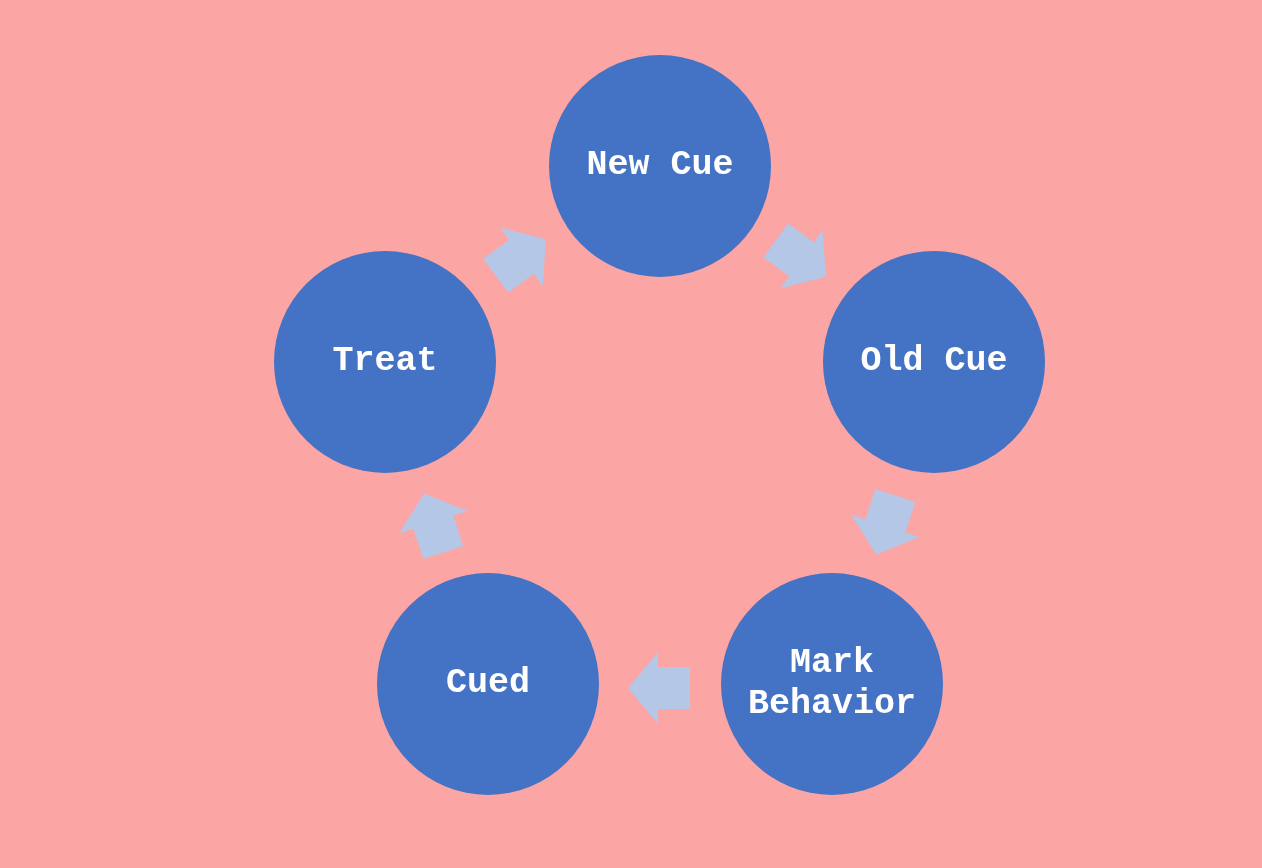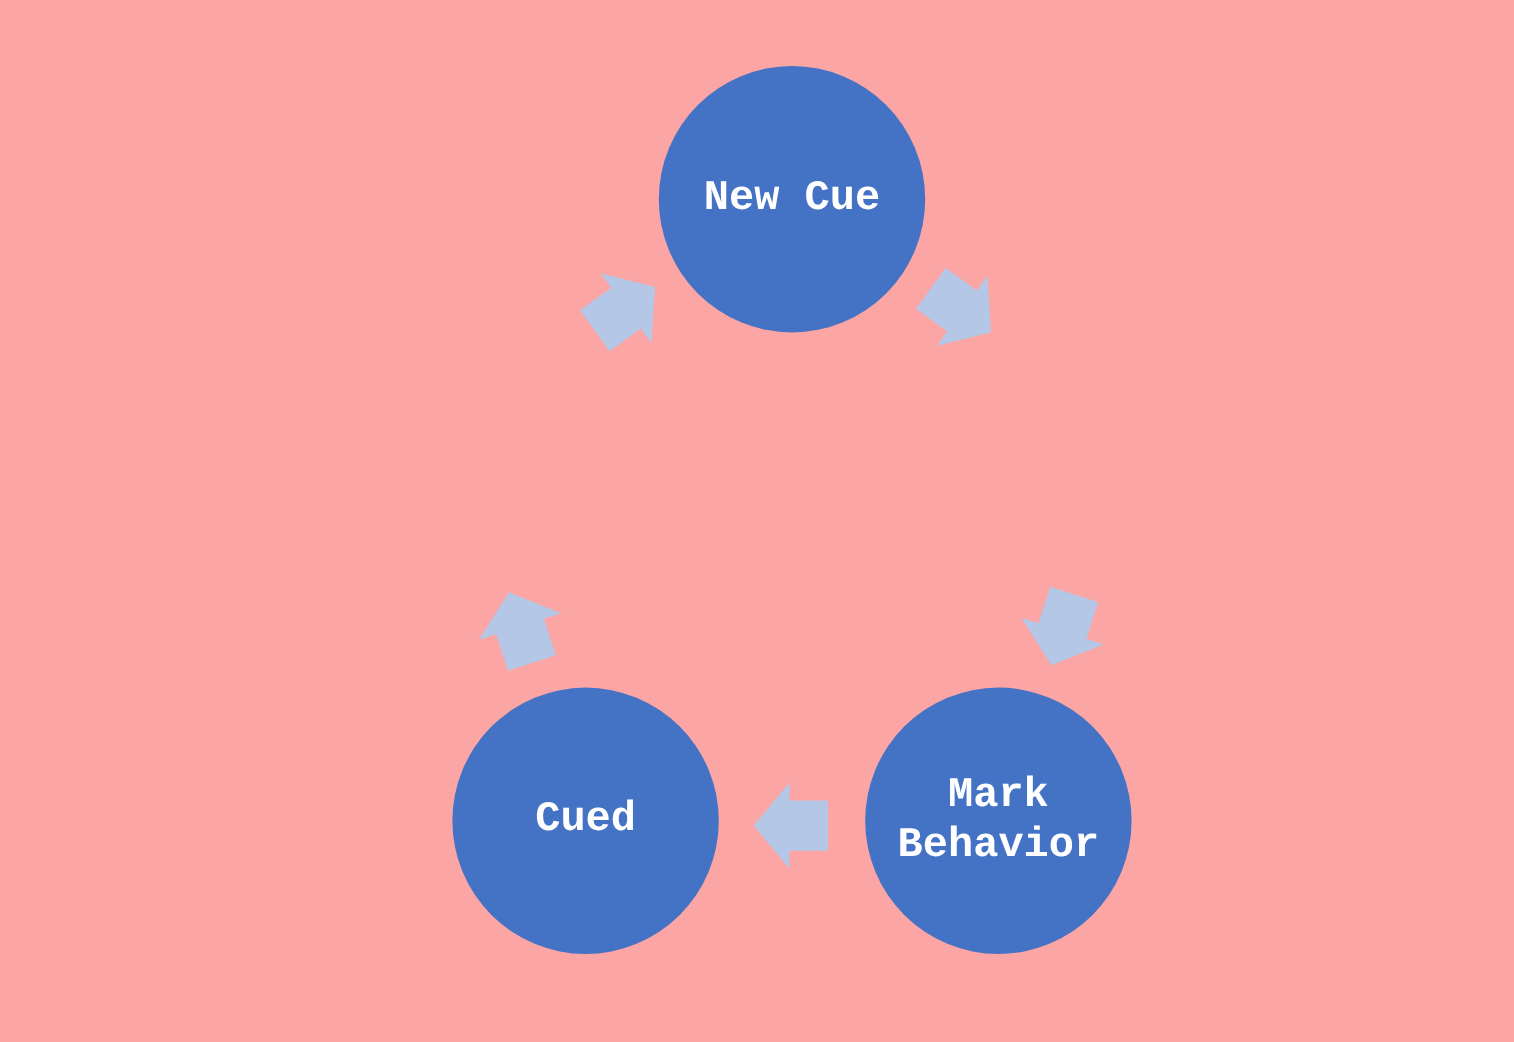--- a/index.html
+++ b/index.html
@@ -53,29 +53,35 @@
 </style>
 </head>
 <body>
 
 <div class="canvas">
 
   <div class="node n-new-cue">
     <span class="label">New Cue</span>
   </div>
 
+  <div class="node n-old-cue">
+    <span class="label">Old Cue</span>
+  </div>
 
   <div class="node n-cued-behavior">
     <span class="label">Mark Behavior</span>
   </div>
 
   <div class="node n-mark">
     <span class="label">Cued</span>
   </div>
 
+  <div class="node n-treat">
+    <span class="label">Treat</span>
+  </div>
 
   <svg class="arrow a-new-old" viewBox="0 0 120 120">
     <g transform="translate(60,60) rotate(36)">
       <polygon points="-30,-21 2,-21 2,-36 32,0 2,36 2,21 -30,21" fill="#B4C7E7"></polygon>
     </g>
   </svg>
 
   <svg class="arrow a-old-cued" viewBox="0 0 120 120">
     <g transform="translate(60,60) rotate(108)">
       <polygon points="-30,-21 2,-21 2,-36 32,0 2,36 2,21 -30,21" fill="#B4C7E7"></polygon>

